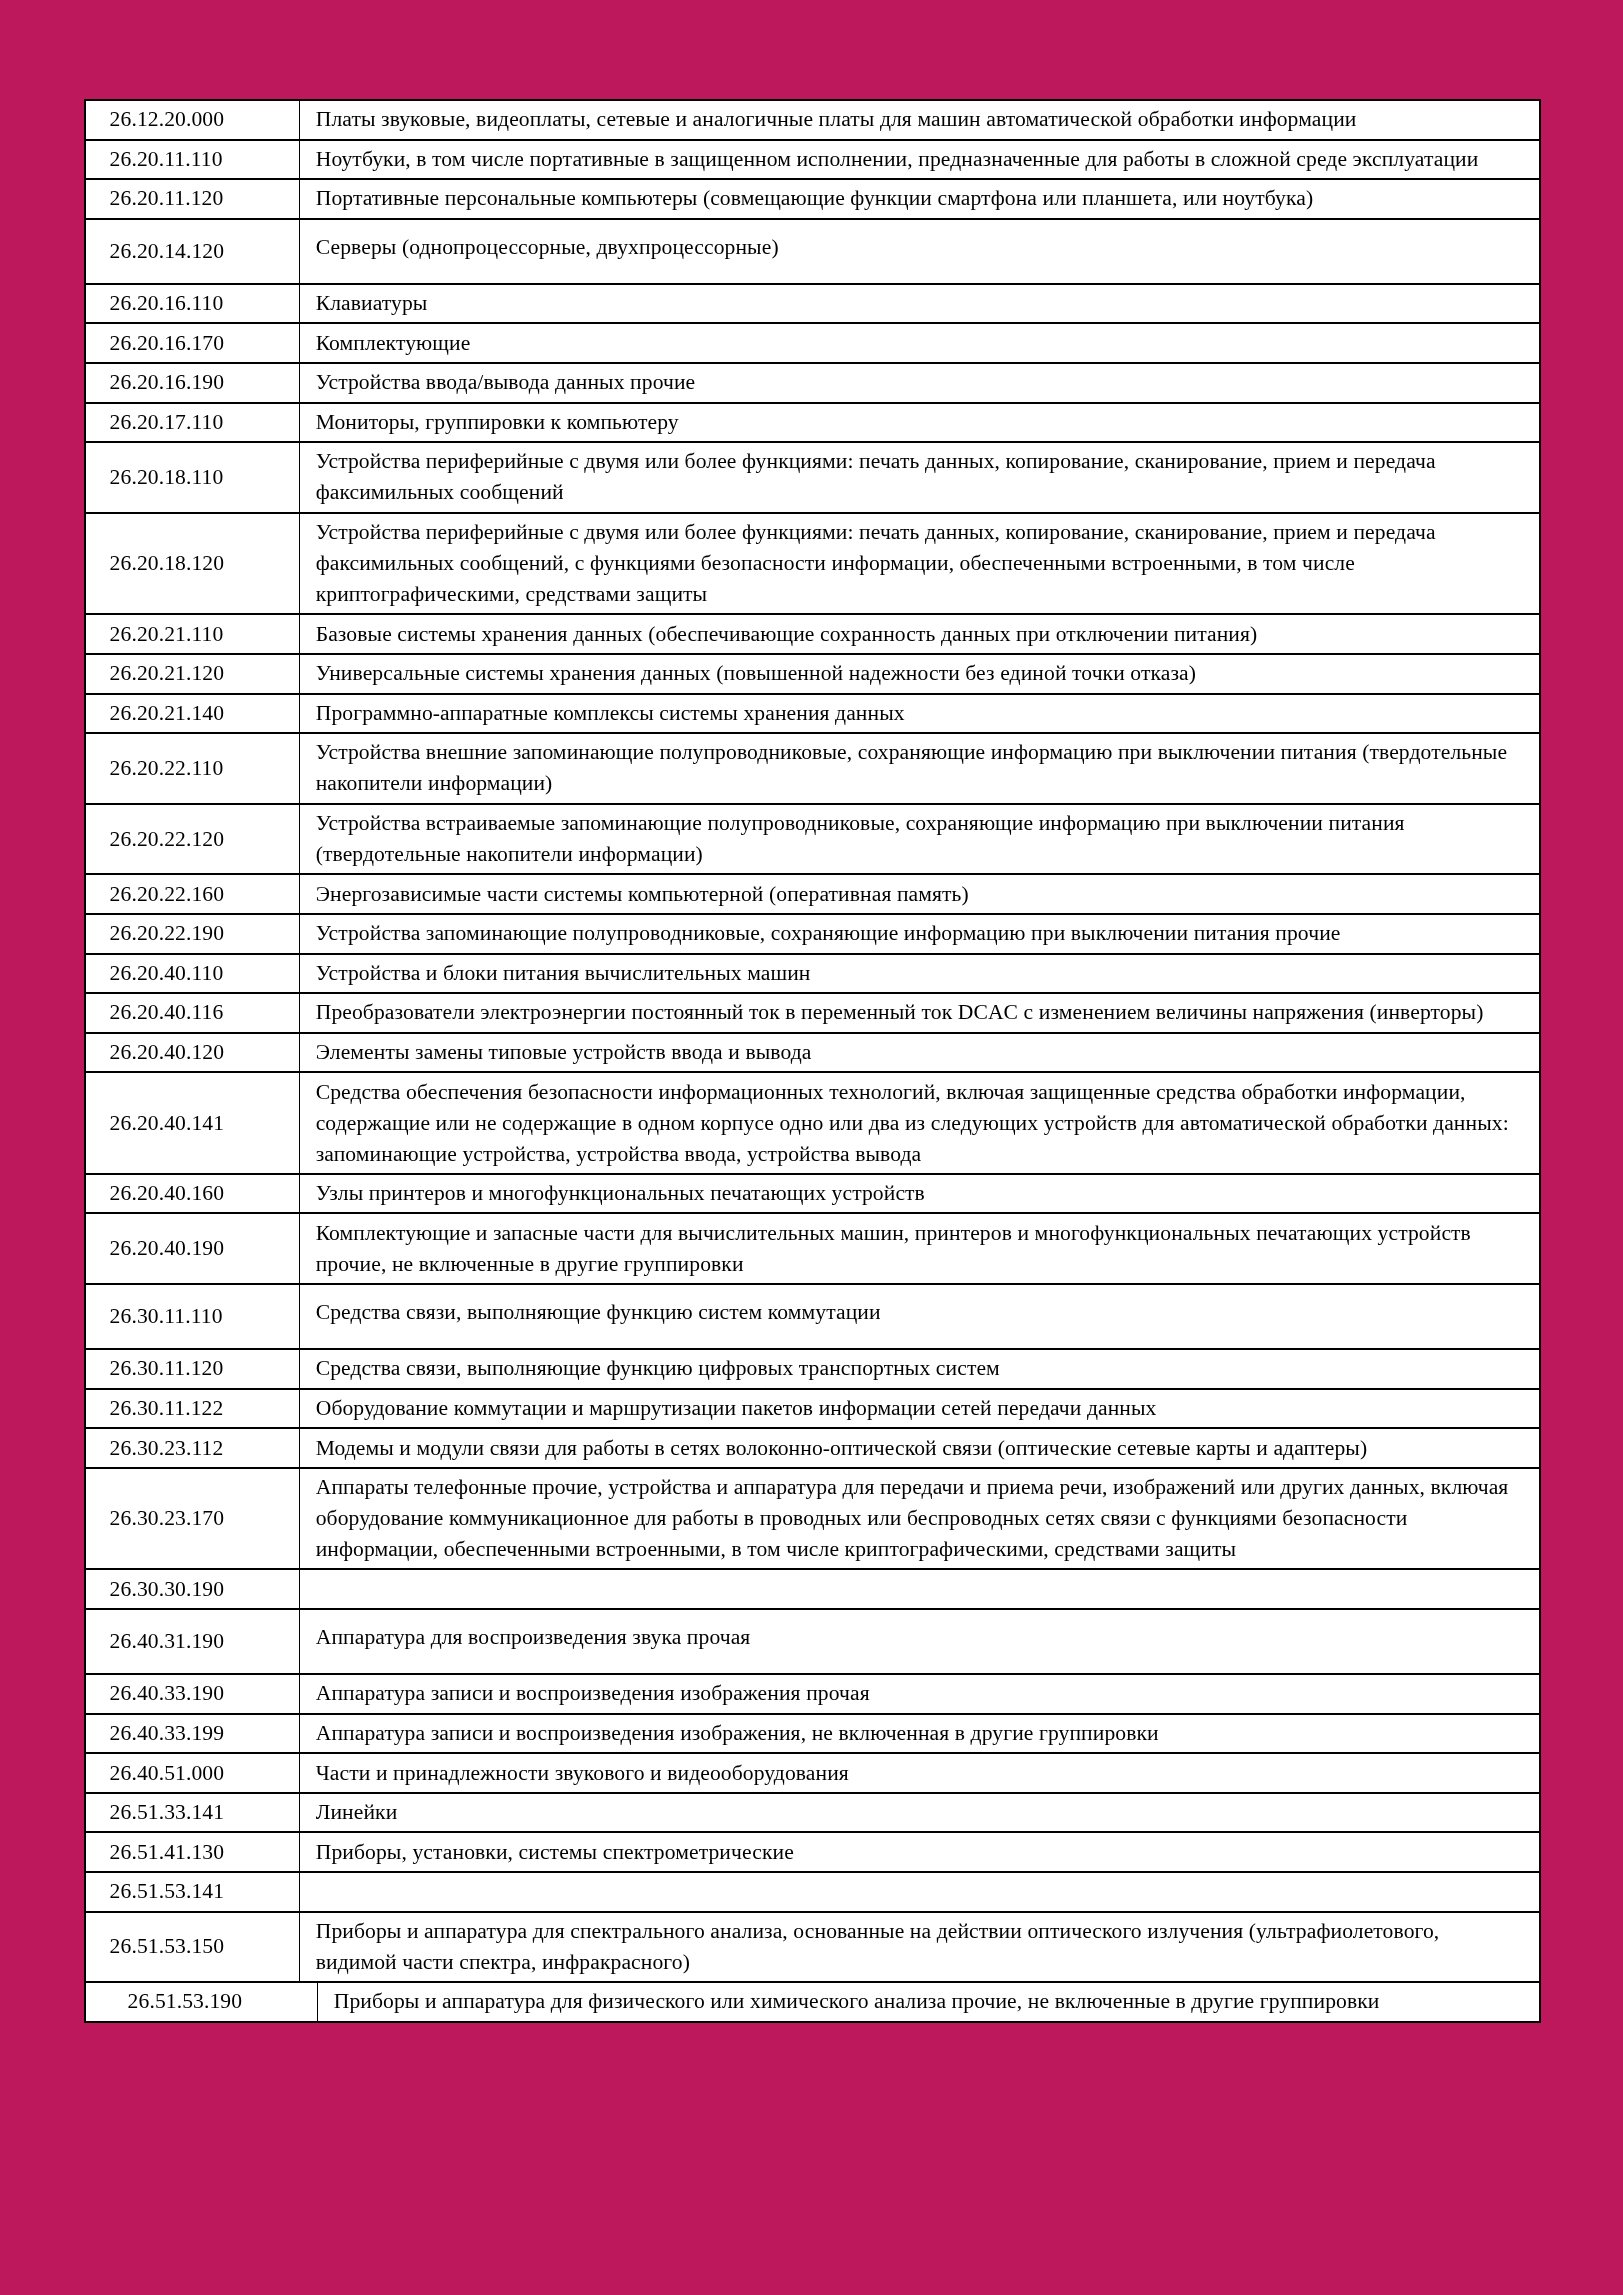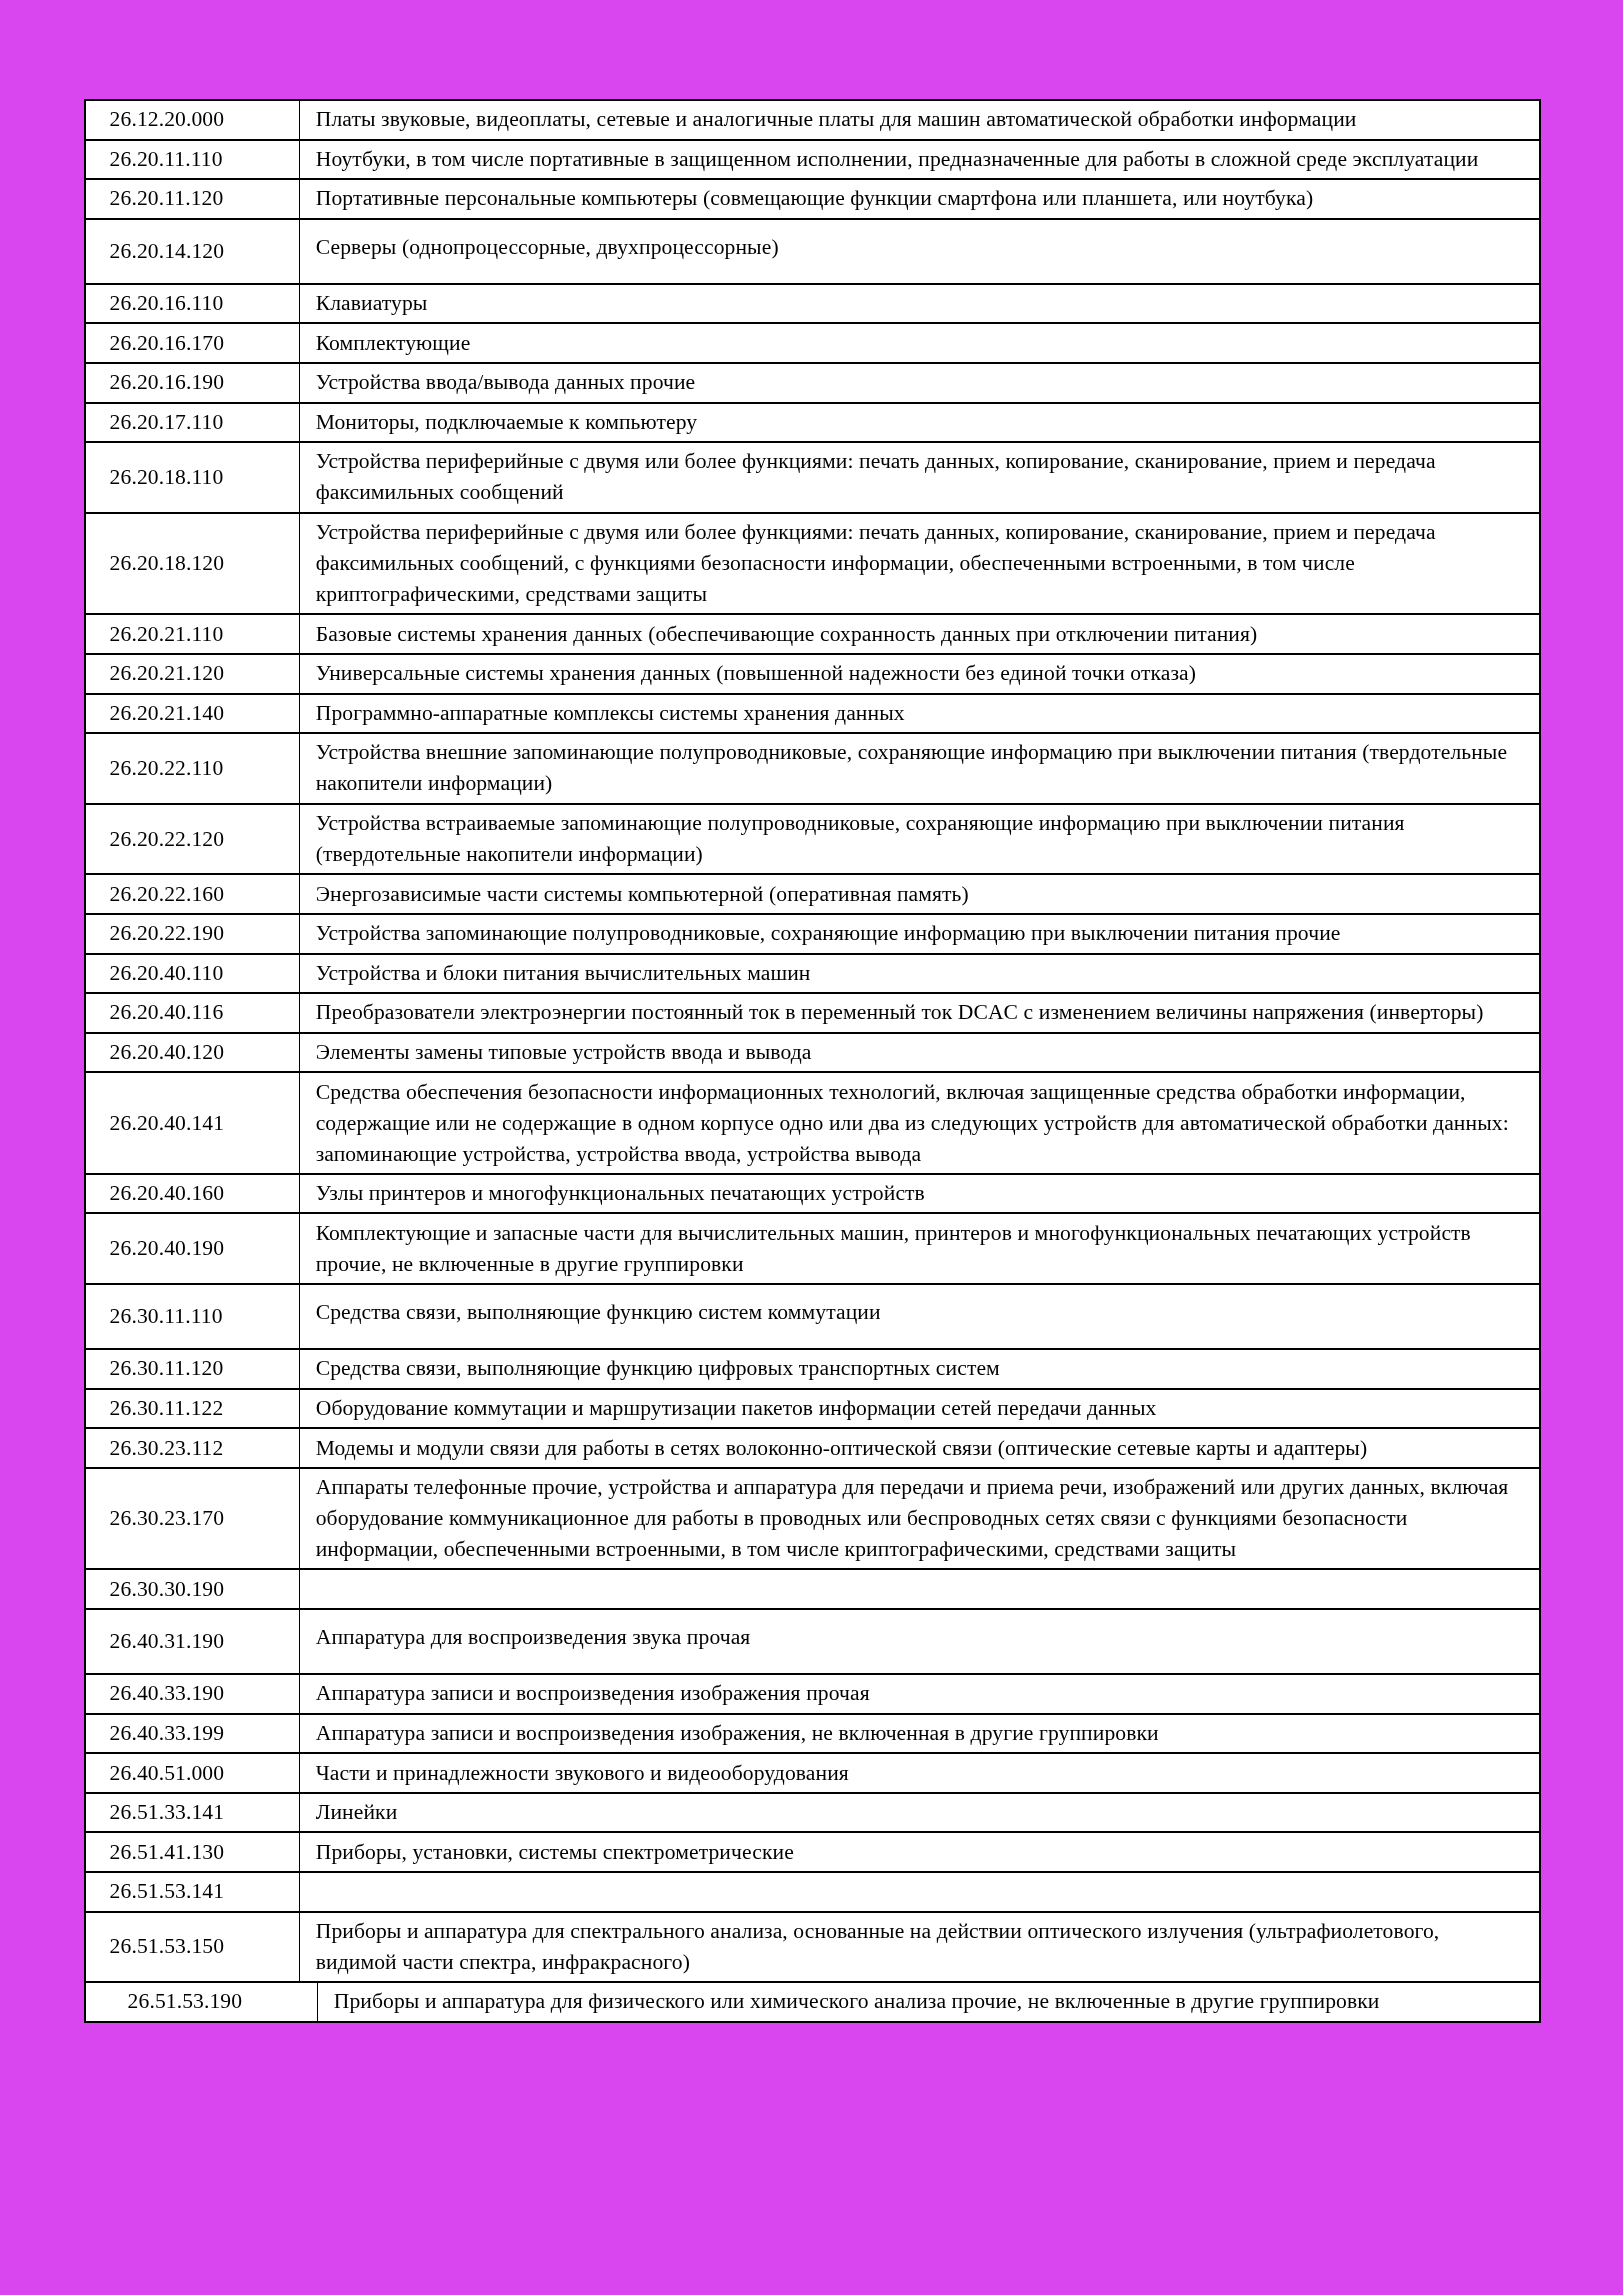--- a/index.html
+++ b/index.html
@@ -12,21 +12,21 @@
     height: 2295px;
     position: relative;
     font-family: "Liberation Serif", serif;
     color: #000000;
   }
   .page {
     position: absolute;
     left: 0; top: 0;
     width: 1623px;
     height: 2295px;
-    background: #d946ef;
+    background: #be185d;
   }
   .codes-table {
     position: absolute;
     left: 84px;
     top: 99px;
     width: 1457px;
     border: 2px solid #000000;
     box-sizing: border-box;
     background: #ffffff;
   }
@@ -97,21 +97,21 @@
       <div class="trow">
         <div class="tcell code">26.20.16.170</div>
         <div class="tcell desc">Комплектующие</div>
       </div>
       <div class="trow">
         <div class="tcell code">26.20.16.190</div>
         <div class="tcell desc">Устройства ввода/вывода данных прочие</div>
       </div>
       <div class="trow">
         <div class="tcell code">26.20.17.110</div>
-        <div class="tcell desc">Мониторы, подключаемые к компьютеру</div>
+        <div class="tcell desc">Мониторы, группировки к компьютеру</div>
       </div>
       <div class="trow">
         <div class="tcell code">26.20.18.110</div>
         <div class="tcell desc">Устройства периферийные с двумя или более функциями: печать данных, копирование, сканирование, прием и передача факсимильных сообщений</div>
       </div>
       <div class="trow">
         <div class="tcell code">26.20.18.120</div>
         <div class="tcell desc">Устройства периферийные с двумя или более функциями: печать данных, копирование, сканирование, прием и передача факсимильных сообщений, с функциями безопасности информации, обеспеченными встроенными, в том числе криптографическими, средствами защиты</div>
       </div>
       <div class="trow">

